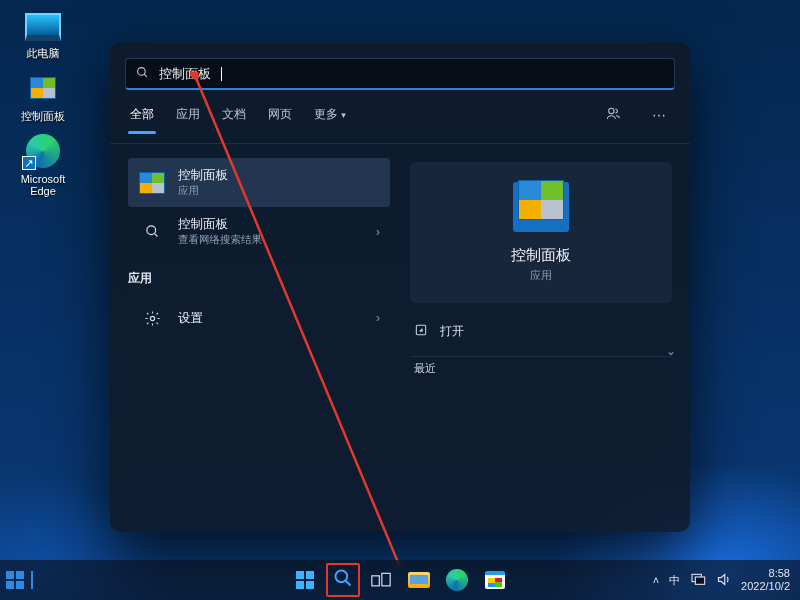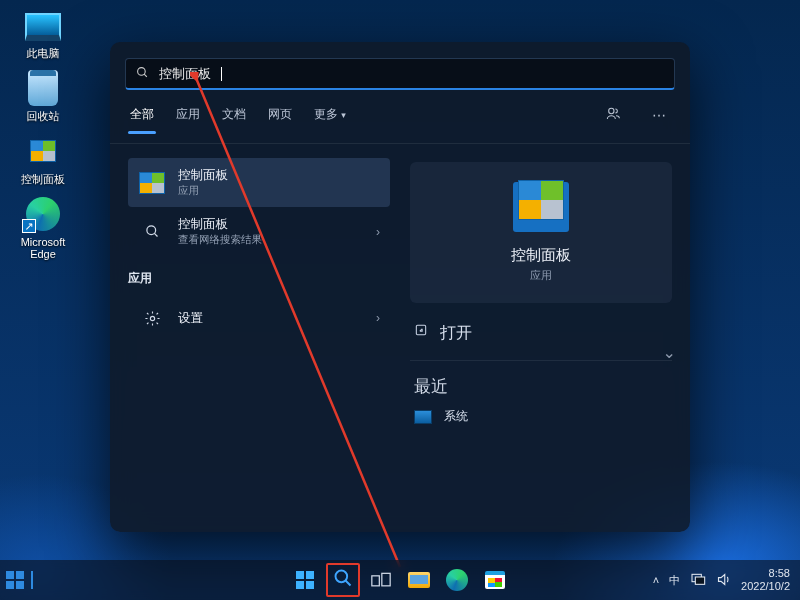--- a/index.html
+++ b/index.html
@@ -56,24 +56,24 @@
   .mini-cp div:nth-child(1){background:#2a89d6;} .mini-cp div:nth-child(2){background:#6fc02a;}
   .mini-cp div:nth-child(3){background:#f4b000;} .mini-cp div:nth-child(4){background:#b8c2d0;}
 
   .preview-card { background: rgba(45,60,85,0.35); border-radius:6px; padding: 20px 16px; text-align:center; position:relative;}
   .big-cp { width:46px; height:40px; margin: 0 auto 14px; background:#fff; border:1px solid #0f62a8; position:relative; display:grid; grid-template-columns:1fr 1fr; grid-template-rows:1fr 1fr;}
   .big-cp-wrap { width:56px; height:50px; background:#1670c2; border-radius:3px; margin:0 auto 14px; display:flex; align-items:center; justify-content:center; }
   .big-cp div:nth-child(1){background:#2a89d6;} .big-cp div:nth-child(2){background:#6fc02a;}
   .big-cp div:nth-child(3){background:#f4b000;} .big-cp div:nth-child(4){background:#b8c2d0;}
   .pv-title { color:#eef2f9; font-size:15px; }
   .pv-sub { color:#8e9bb1; font-size:11px; margin-top:3px; }
-  .action-row { display:flex; align-items:flex-start; gap:12px; padding:14px 4px; color:#d8e0ed; font-size:16px; cursor:pointer; position:relative; margin-top:6px;}
+  .action-row { display:flex; align-items:flex-start; gap:12px; padding:14px 4px; color:#d8e0ed; font-size:12px; cursor:pointer; position:relative; margin-top:6px;}
   .action-row .chev { margin-left:auto; color:#8c98ab; }
   .hr { height:1px; background:rgba(255,255,255,0.08); margin:2px 0;}
-  .recent-lbl { color:#cfd7e4; font-size:17px; margin-top:14px; margin-left:4px;}
+  .recent-lbl { color:#cfd7e4; font-size:11px; margin-top:4px; margin-left:4px;}
   .recent-item { display:flex; align-items:center; gap:12px; padding:10px 4px; color:#d8e0ed; font-size:12px; cursor:pointer;}
   .recent-item .ric2 { width:18px; height:14px; background:linear-gradient(#2b8eda,#0b5ea0); border:1px solid #0a3c66; }
 
   
   .taskbar { position:absolute; left:0; right:0; bottom:0; height:40px; background: rgba(10,15,25,0.6); backdrop-filter: blur(6px);
     display:flex; align-items:center; }
   .tb-center { position:absolute; left:50%; transform:translateX(-50%); display:flex; gap:4px; align-items:center;}
   .tb-btn { width:34px; height:34px; display:flex; align-items:center; justify-content:center; border-radius:4px; cursor:pointer;}
   .win-logo { display:grid; grid-template-columns:1fr 1fr; grid-template-rows:1fr 1fr; gap:2px; width:18px; height:18px;}
   .win-logo div{ background:#3db2ff;}
@@ -101,26 +101,20 @@
 
 <div class="desktop-icons">
   <div class="dicon">
     <div class="ic">
         <div class="ic-pc"></div>
       </div>
     <div class="lbl">此电脑</div>
   </div>
   <div class="dicon">
     <div class="ic">
-        <div class="ic-bin"></div>
-      </div>
-    <div class="lbl">回收站</div>
-  </div>
-  <div class="dicon">
-    <div class="ic">
         <div class="mini-cp">
           <div></div>
           <div></div>
           <div></div>
           <div></div>
         </div>
       </div>
     <div class="lbl">控制面板</div>
   </div>
   <div class="dicon">
@@ -230,24 +224,20 @@
               <rect x="4" y="4" width="16" height="16" rx="2"></rect>
               <path d="M10 14l4-4M14 10v4h-4"></path>
             </svg>
         </span>
         <span>打开</span>
         <span class="chev" style="position:absolute; right:-4px; bottom:-4px;">⌄</span>
       </div>
       <div class="hr"></div>
 
       <div class="recent-lbl">最近</div>
-      <div class="recent-item">
-        <div class="ric2"></div>
-        <span>系统</span>
-      </div>
     </div>
   </div>
 </div>
 
 <svg class="arrow-svg">
   <defs>
       <marker id="ah" markerWidth="8" markerHeight="8" refX="2" refY="4" orient="auto">
         <path d="M8 0 L0 4 L8 8 z" fill="#e13a2b"></path>
       </marker>
     </defs>

